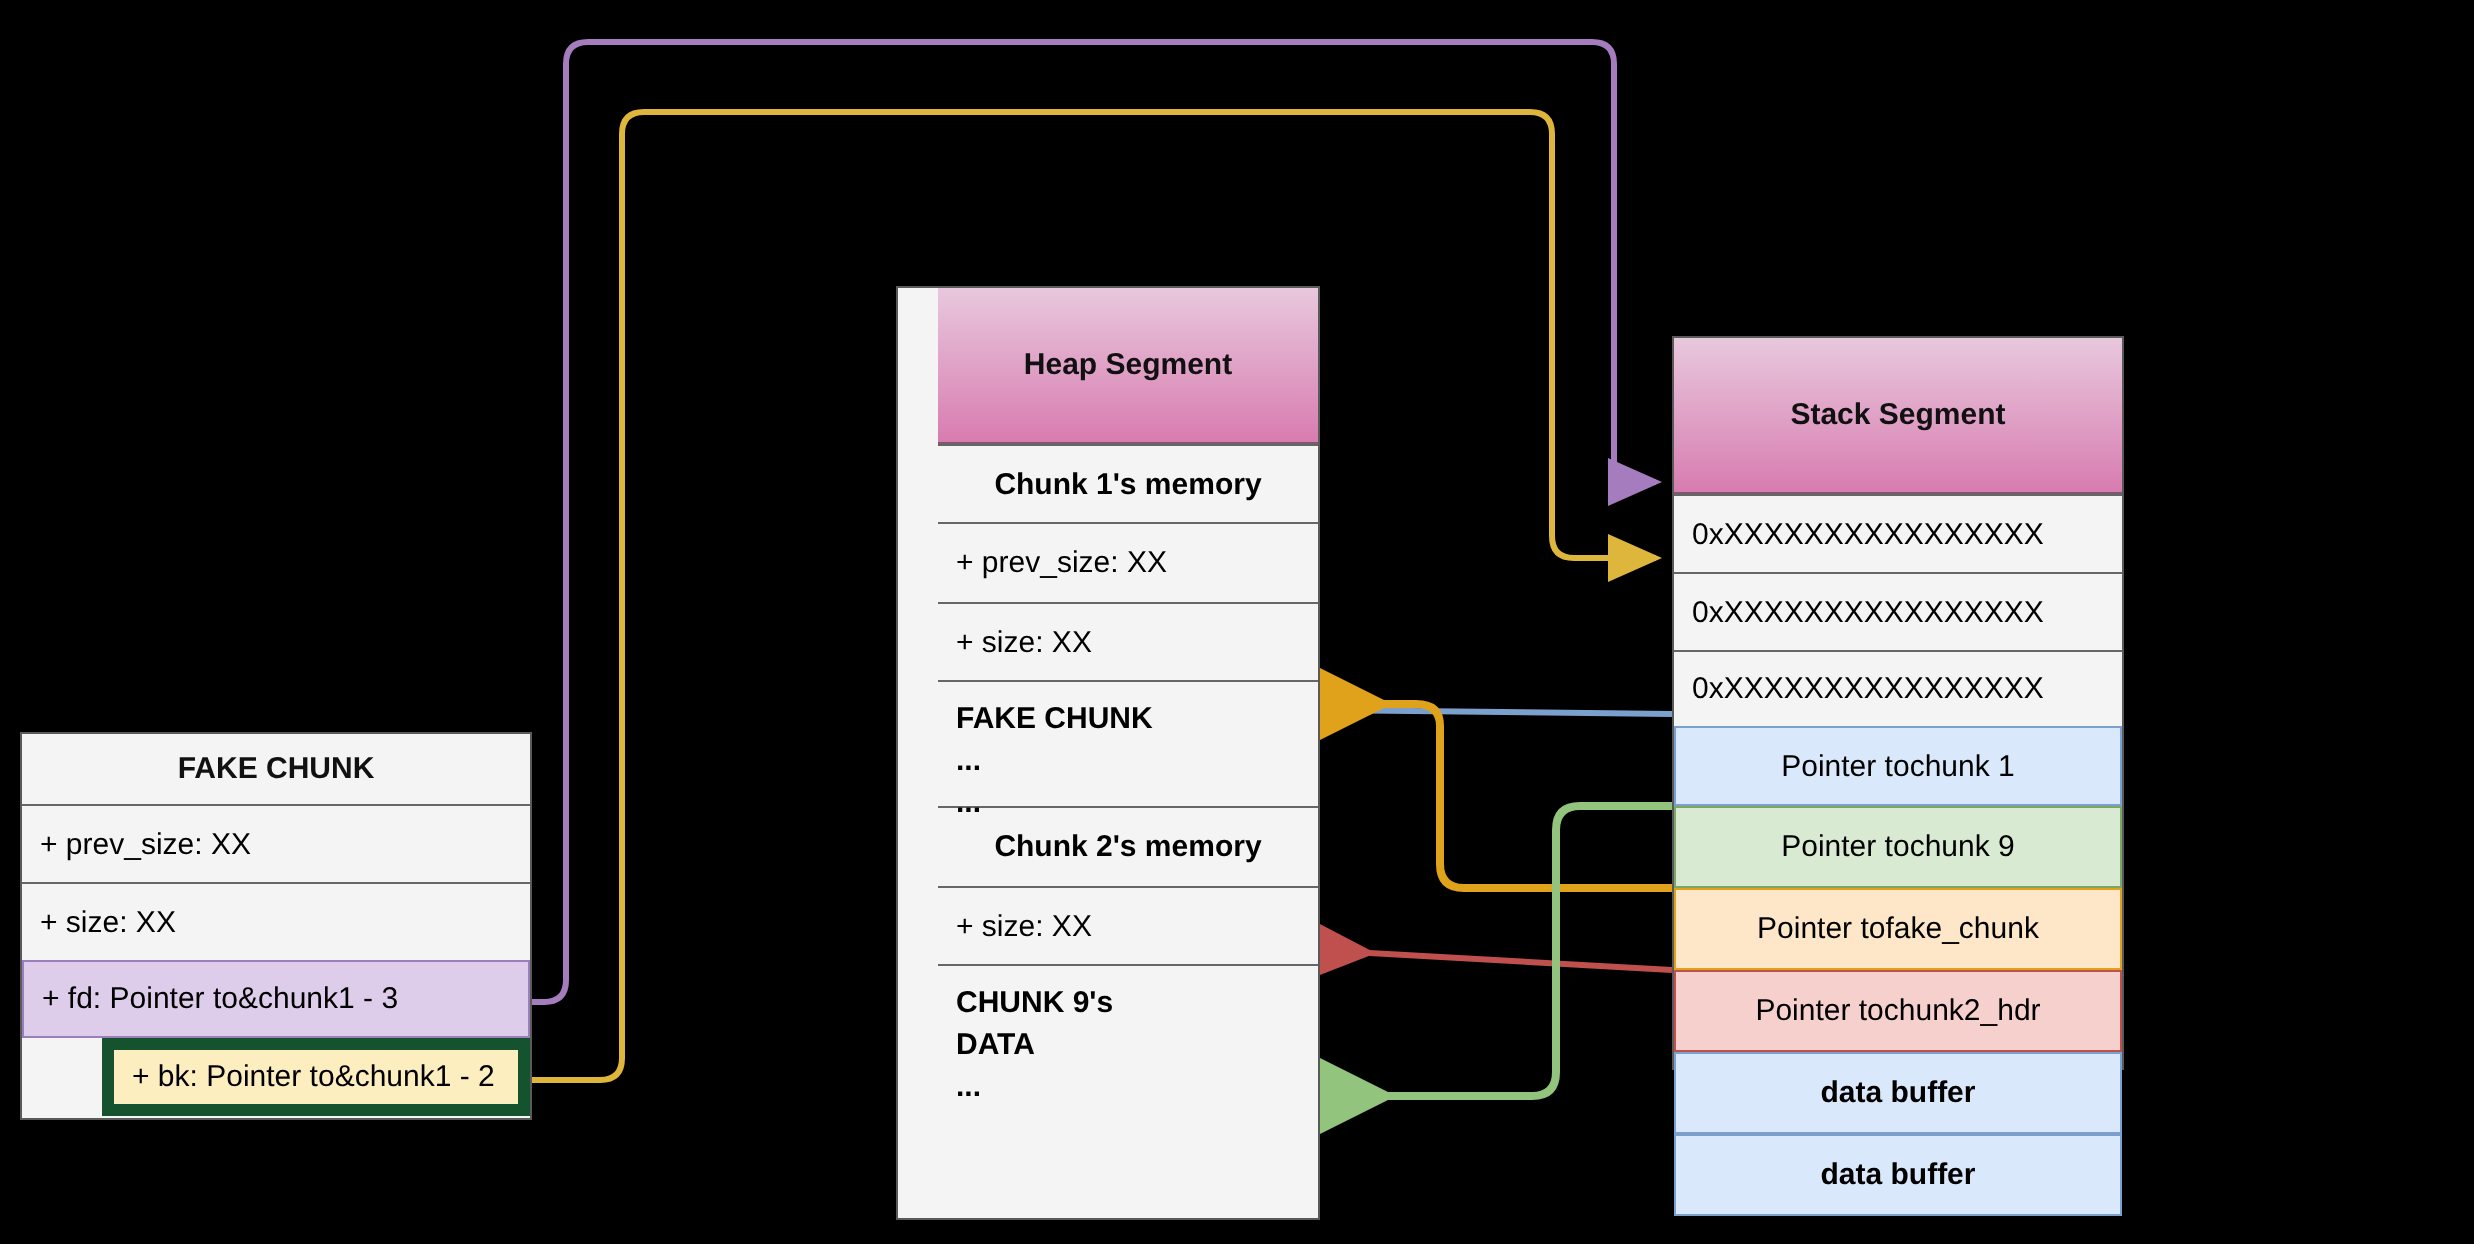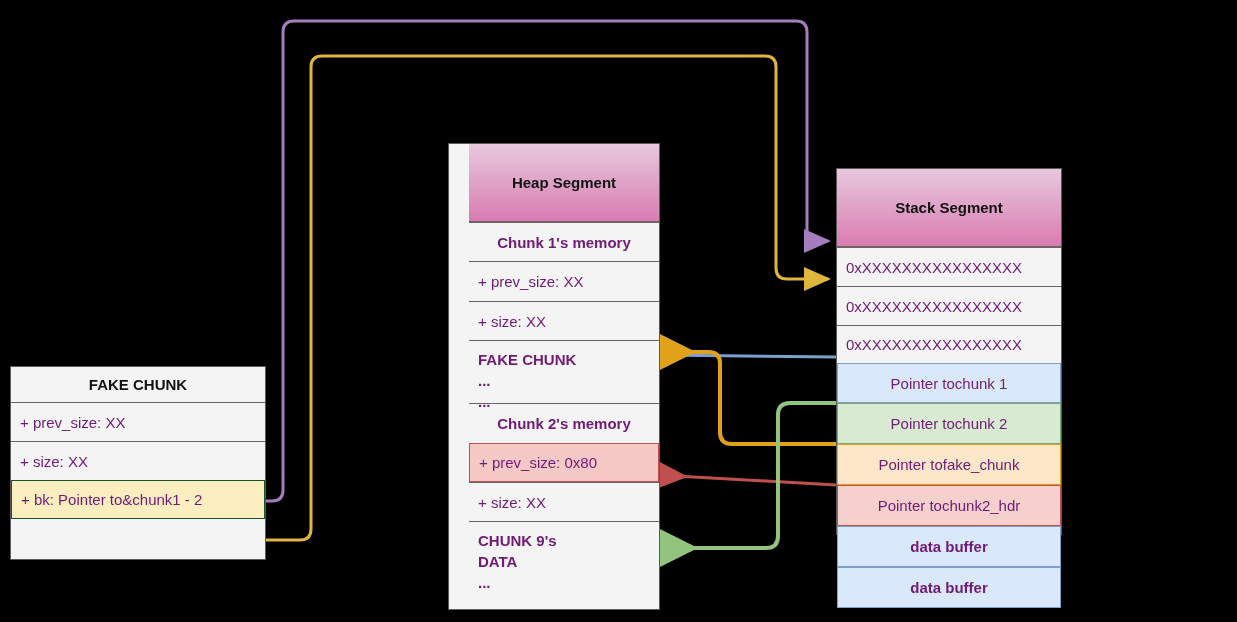--- a/index.html
+++ b/index.html
@@ -42,41 +42,41 @@
     border-bottom: 1px solid #7a5a6c;
     box-sizing: border-box;
   }
   .row {
     box-sizing: border-box;
     border-top: 1px solid #666;
     padding: 0 9px;
     display: flex;
     align-items: center;
     font-size: 15px;
-    color: #701a75;
+    color: #000000;
     background: #f4f4f4;
     white-space: pre-line;
   }
   .row.center { justify-content: center; }
   .row.bold { font-weight: bold; }
   .row.multi {
     display: block;
     padding-top: 8px;
     line-height: 21px;
   }
   .row b { font-weight: normal; }
 
   
   .r-pink   { background: #f6c9c7; border: 1px solid #c0504d; }
   .r-blue   { background: #dae8fb; border: 1px solid #7ba0cd; }
   .r-green  { background: #d9ead3; border: 1px solid #7aa66a; }
   .r-orange { background: #fde7c8; border: 1px solid #e0a21a; }
   .r-red    { background: #f6d0cd; border: 1px solid #c0504d; }
   .r-purple { background: #ddcdea; border: 1px solid #9a7fba; }
-  .r-yellow { background: #fdeec0; border: 1px solid #14532d; }
+  .r-yellow { background: #fdeec0; border: 6px solid #14532d; margin-left: 40px; }
 
   
   #heap { left: 448px; top: 143px; width: 212px; height: 467px; padding-left: 20px; }
   
   #stack { left: 836px; top: 143px; width: 226px; height: 367px; margin-top: 25px; }
   
   #fakechunk { left: 10px; top: 366px; width: 256px; height: 194px; }
   #fakechunk .row { height: 39px; }
   #fakechunk .title {
     height: 35px;
@@ -134,45 +134,45 @@
 
     <g>
       <path d="M 836,403 L 790,403 Q 778,403 778,415 L 778,536 Q 778,548 766,548 L 658,548" fill="none" stroke="#93c47d" stroke-width="4" marker-end="url(#ah-green)"></path>
     </g>
   </svg>
 
   <div class="box" id="fakechunk">
     <div class="title">FAKE CHUNK</div>
     <div class="row">+ prev_size: XX</div>
     <div class="row">+ size: XX</div>
+    <div class="row r-purple"><span>+ fd: Pointer to </span><b>&amp;chunk1 - 3</b></div>
     <div class="row r-yellow"><span>+ bk: Pointer to </span><b>&amp;chunk1 - 2</b></div>
   </div>
 
   <div class="box" id="heap">
     <div class="hdr">Heap Segment</div>
     <div class="row center bold" style="height:39px">Chunk 1's memory</div>
     <div class="row" style="height:40px">+ prev_size: XX</div>
     <div class="row" style="height:39px">+ size: XX</div>
     <div class="row multi bold" style="height:63px">FAKE CHUNK
 ...
 ...</div>
     <div class="row center bold" style="height:40px">Chunk 2's memory</div>
-    <div class="row r-pink" style="height:39px">+ prev_size: 0x80</div>
     <div class="row" style="height:39px">+ size: XX</div>
     <div class="row multi bold" style="height:67px">CHUNK 9's
 DATA
 ...</div>
   </div>
 
   <div class="box" id="stack">
     <div class="hdr">Stack Segment</div>
     <div class="row" style="height:39px">0xXXXXXXXXXXXXXXXX</div>
     <div class="row" style="height:39px">0xXXXXXXXXXXXXXXXX</div>
     <div class="row" style="height:38px">0xXXXXXXXXXXXXXXXX</div>
     <div class="row center r-blue" style="height:40px"><span>Pointer to </span><b>chunk 1</b></div>
-    <div class="row center r-green" style="height:41px"><span>Pointer to </span><b>chunk 2</b></div>
+    <div class="row center r-green" style="height:41px"><span>Pointer to </span><b>chunk 9</b></div>
     <div class="row center r-orange" style="height:41px"><span>Pointer to </span><b>fake_chunk</b></div>
     <div class="row center r-red" style="height:41px"><span>Pointer to </span><b>chunk2_hdr</b></div>
     <div class="row center bold r-blue" style="height:41px">data buffer</div>
     <div class="row center bold r-blue" style="height:41px">data buffer</div>
   </div>
 
 </div>
 
 </body></html>

